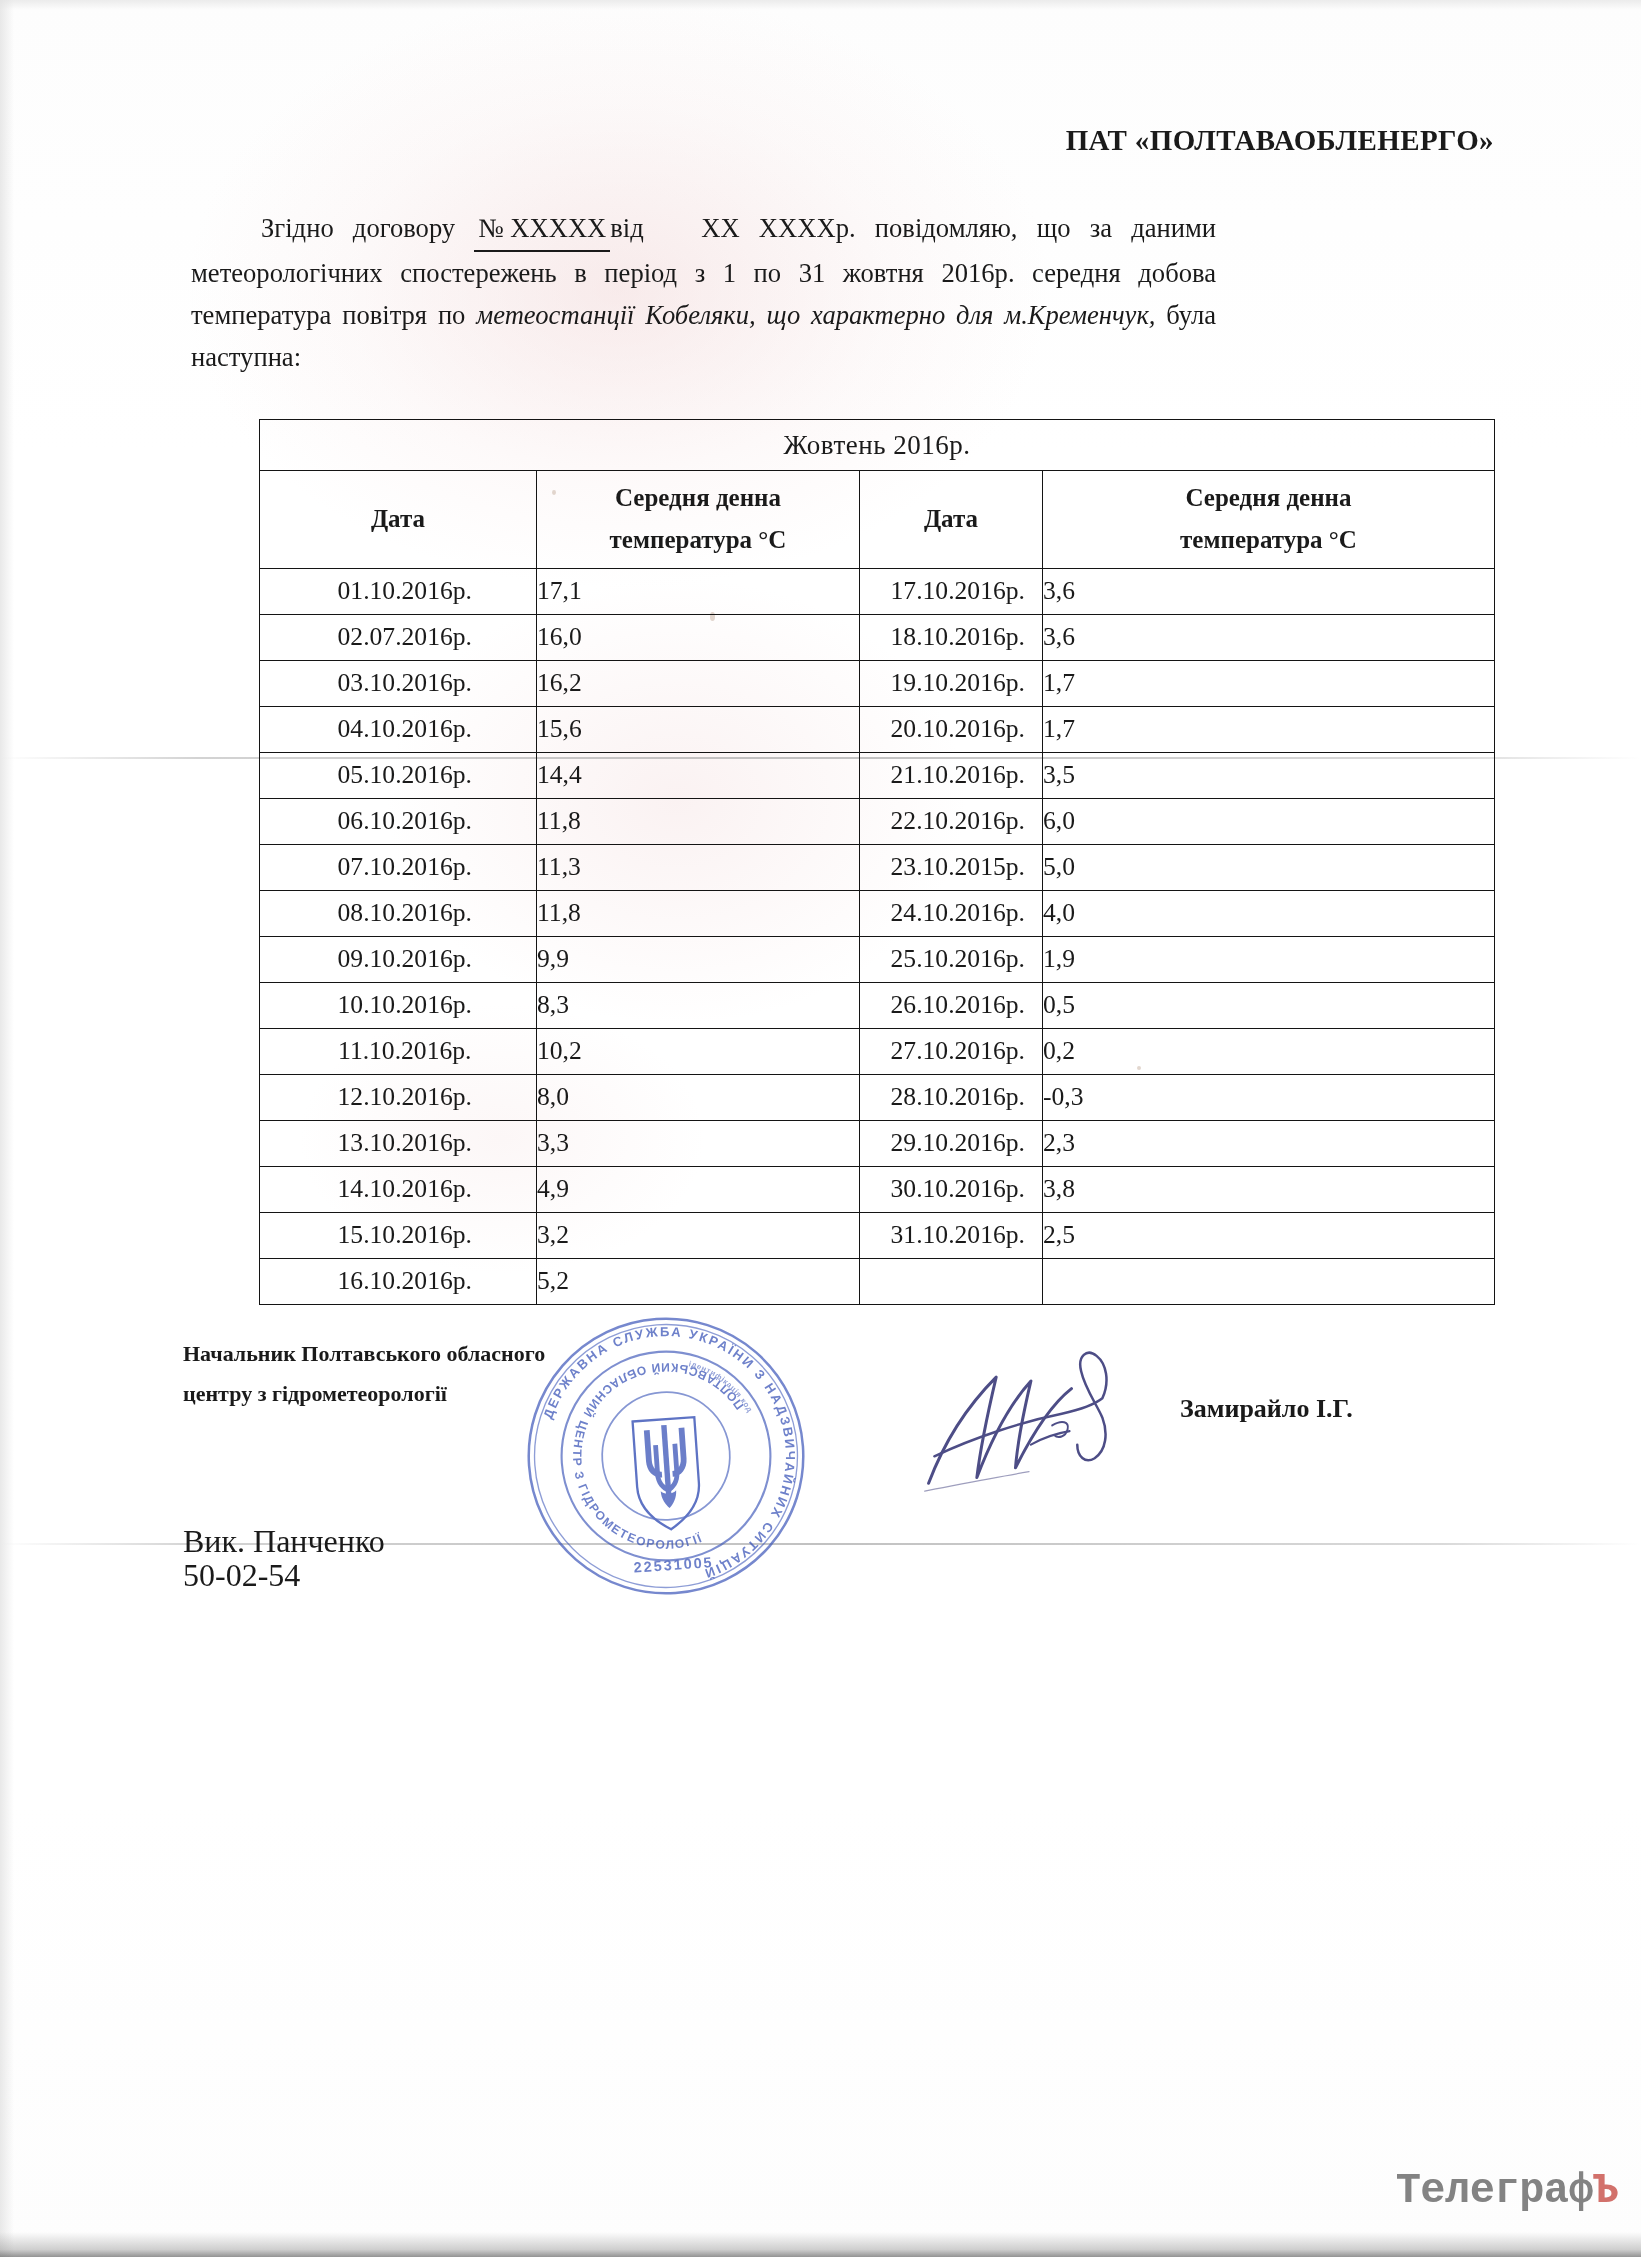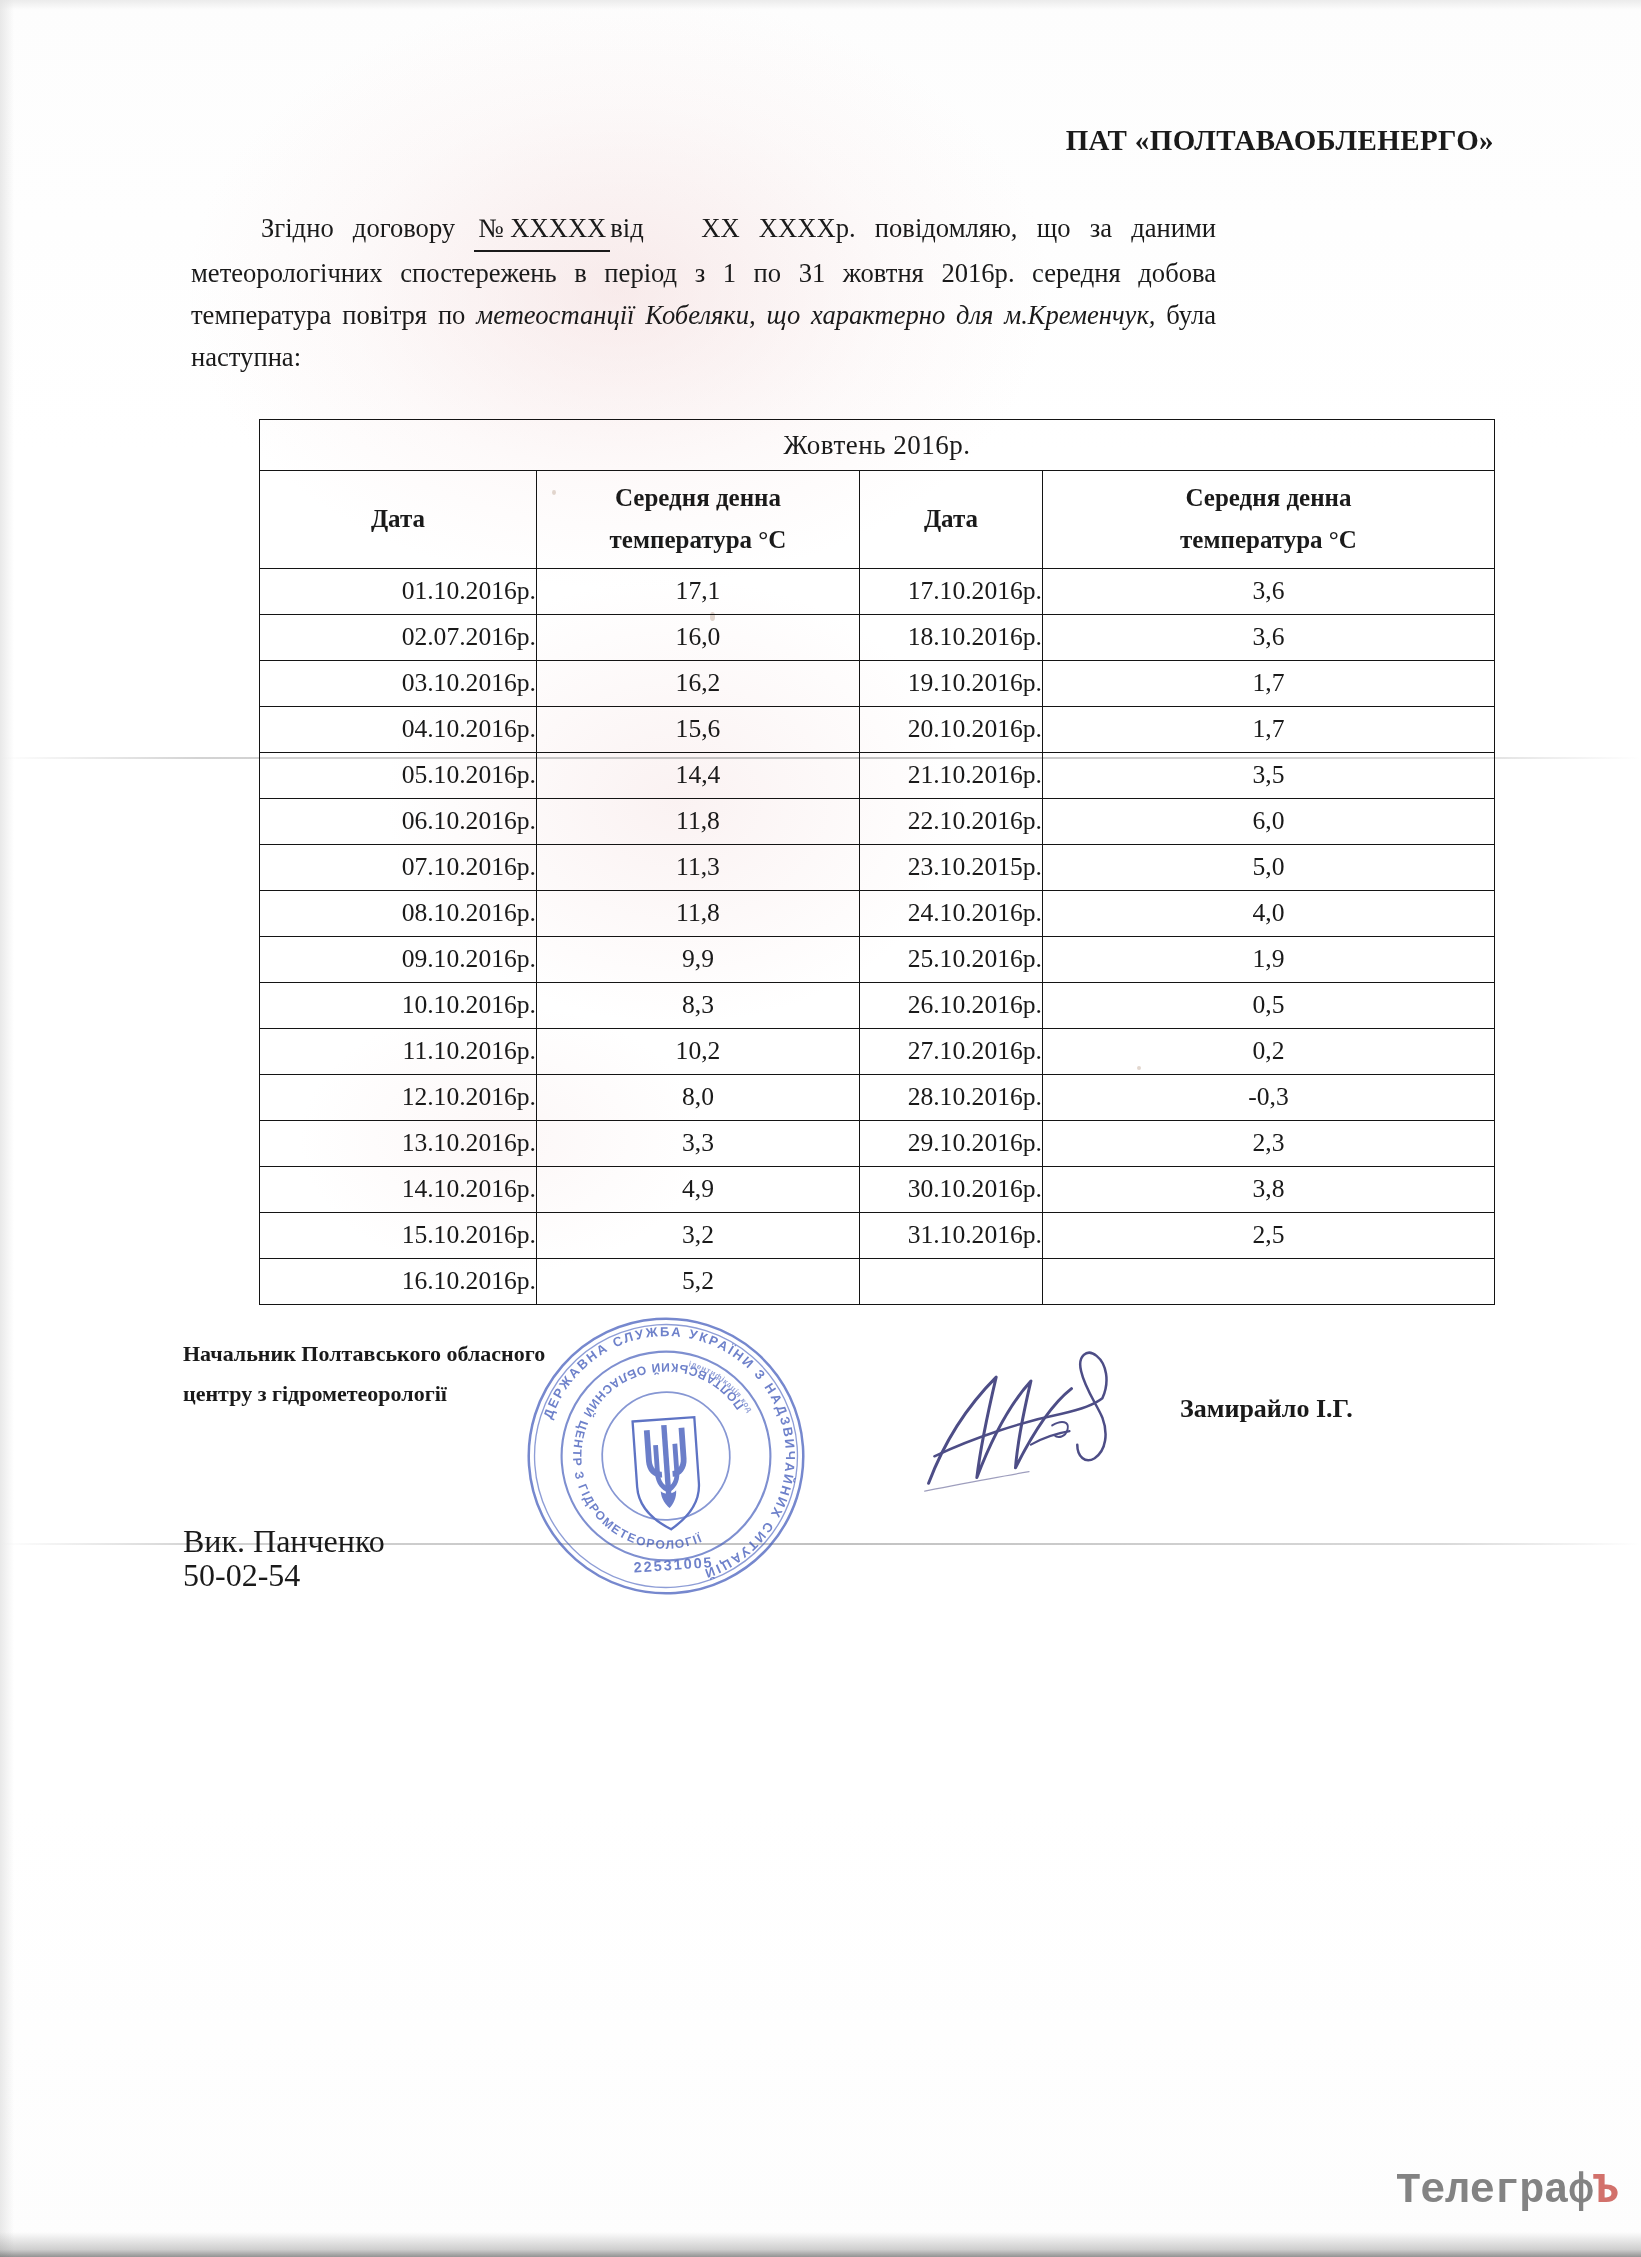--- a/index.html
+++ b/index.html
@@ -105,27 +105,27 @@
   table.data .hdr {
     text-align: center;
     font-weight: bold;
     font-size: 25px;
     height: 93px;
     line-height: 42px;
     vertical-align: middle;
     padding: 1.9px 5.8px;
   }
   table.data td.date {
-    text-align: right;
+    text-align: center;
     padding-left: 13.5px;
     height: 45px;
     font-size: 25.6px;
   }
   table.data td.temp {
-    text-align: center;
+    text-align: left;
     height: 45px;
     font-size: 25.6px;
   }
   
   col.c1 { width: 277px; }
   col.c2 { width: 323px; }
   col.c3 { width: 183px; }
   col.c4 { width: 452px; }
 
   

